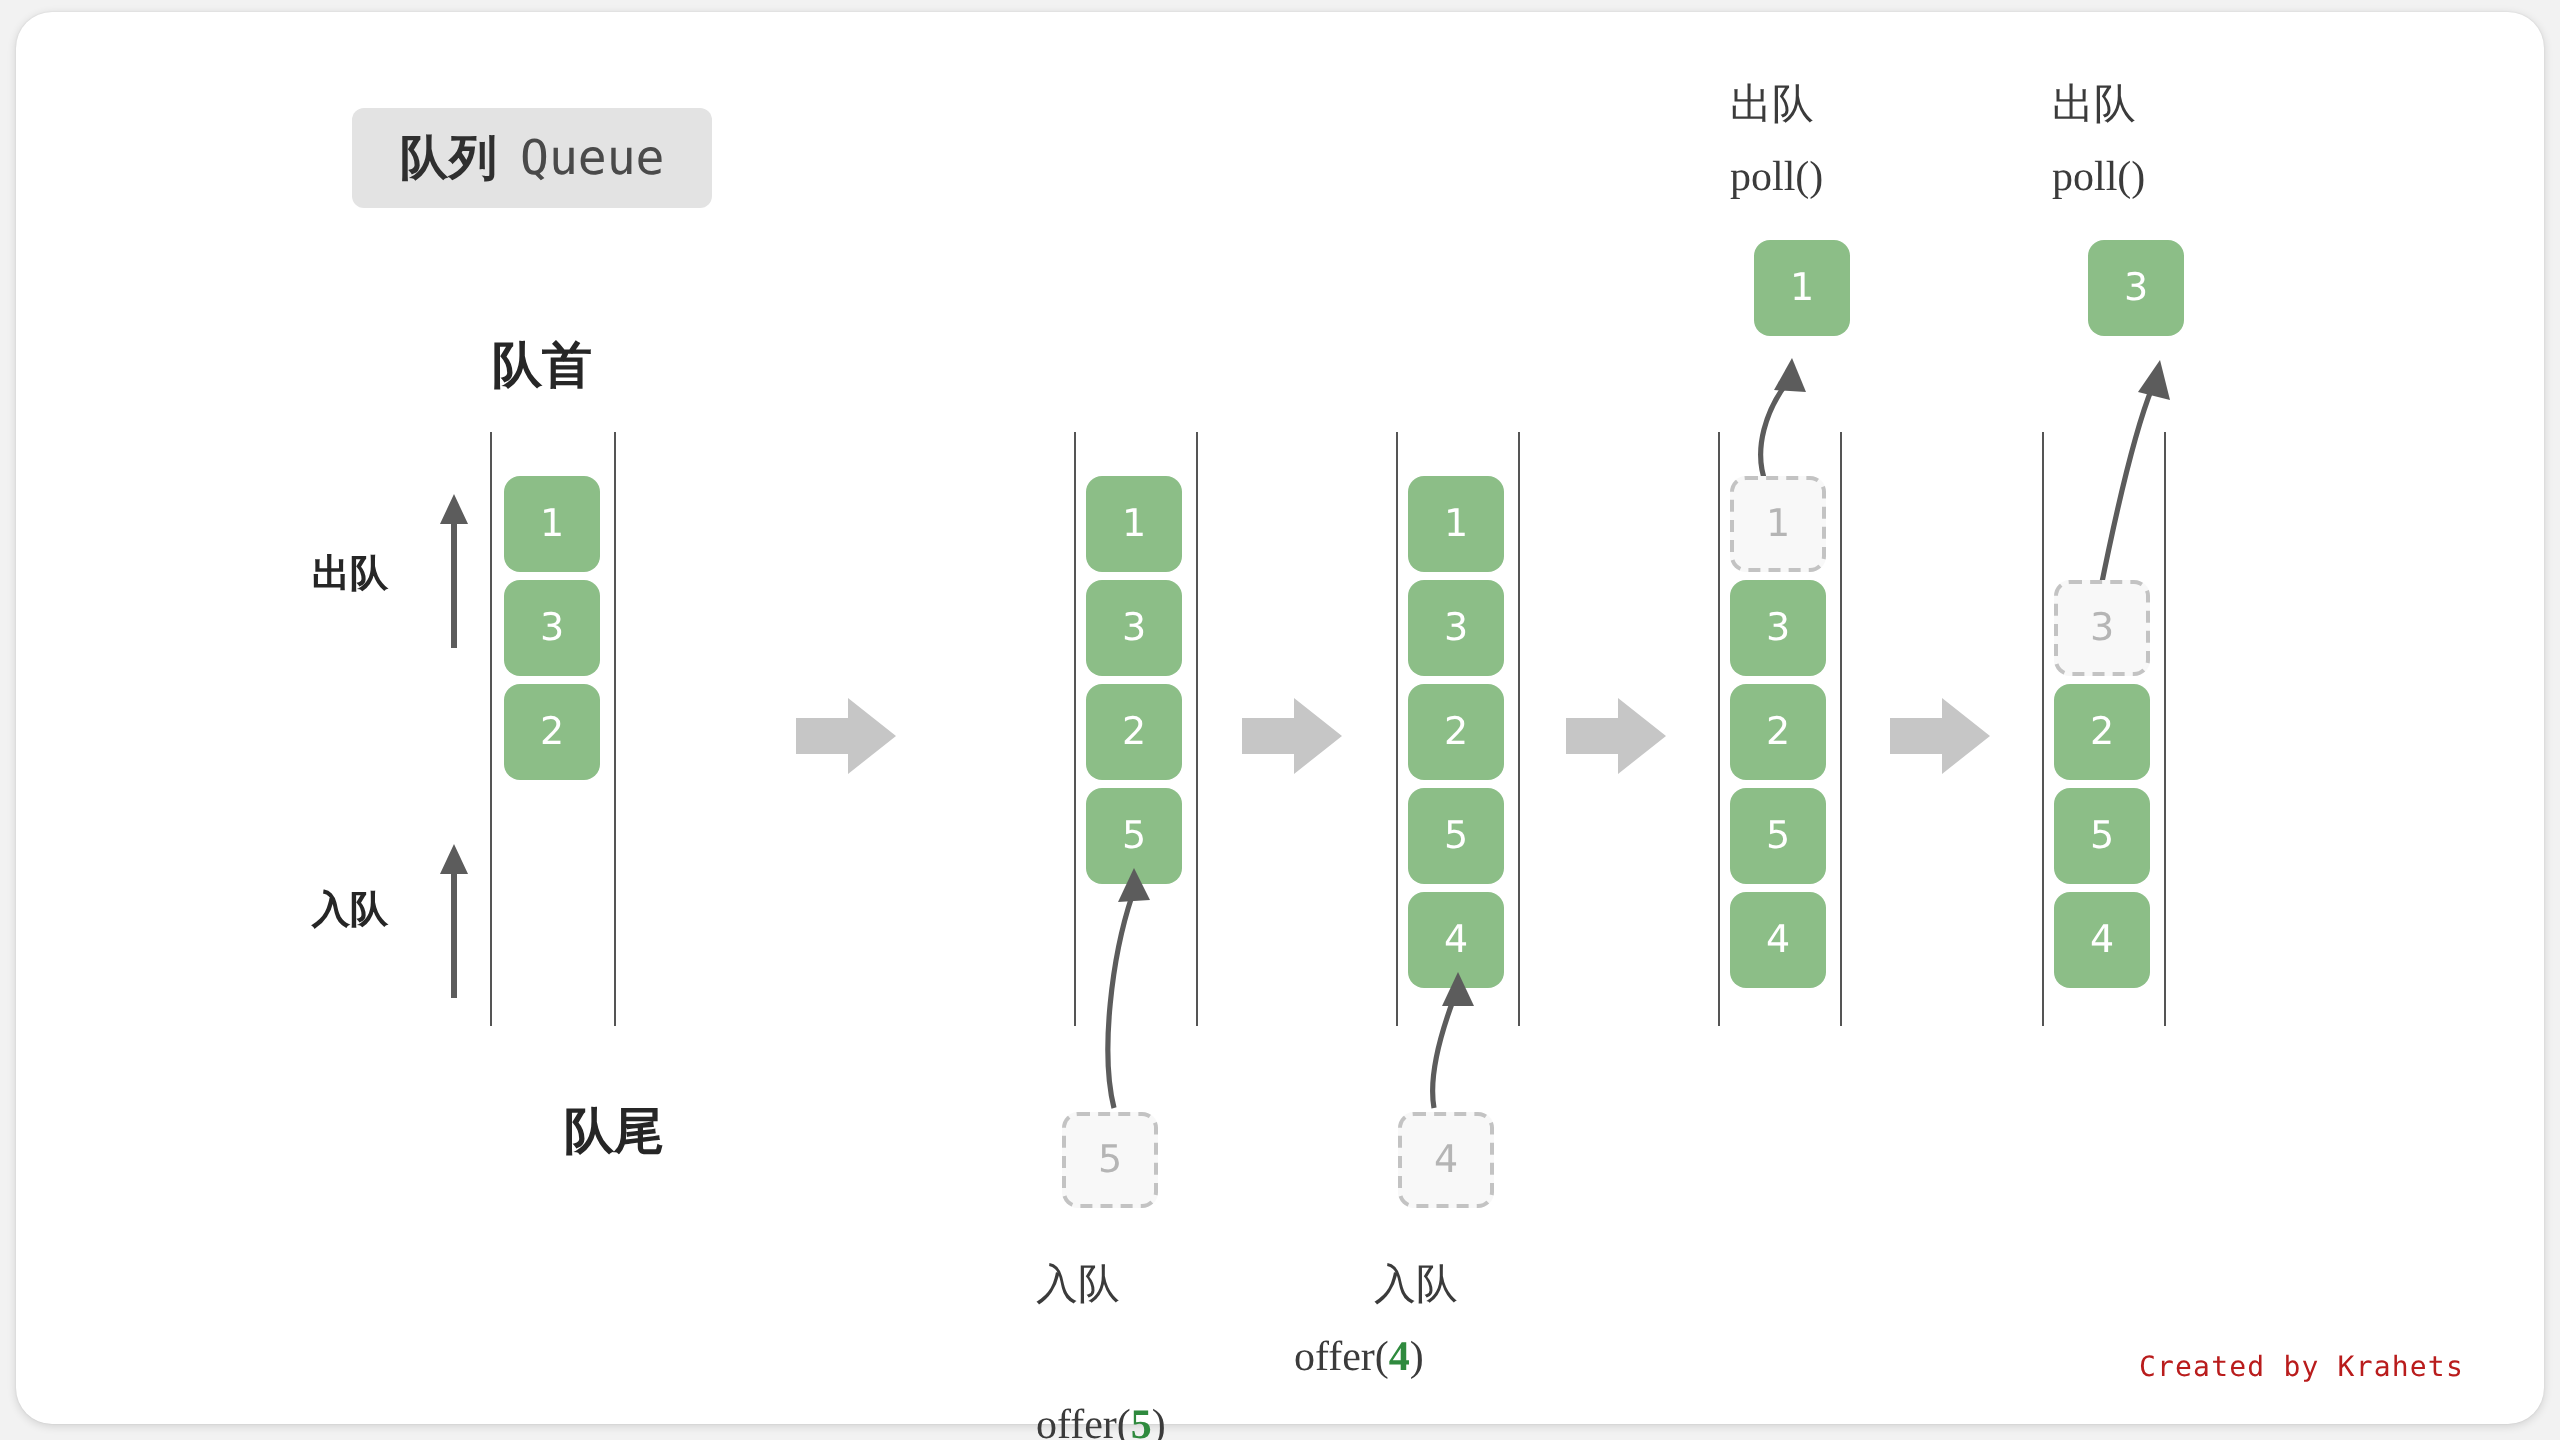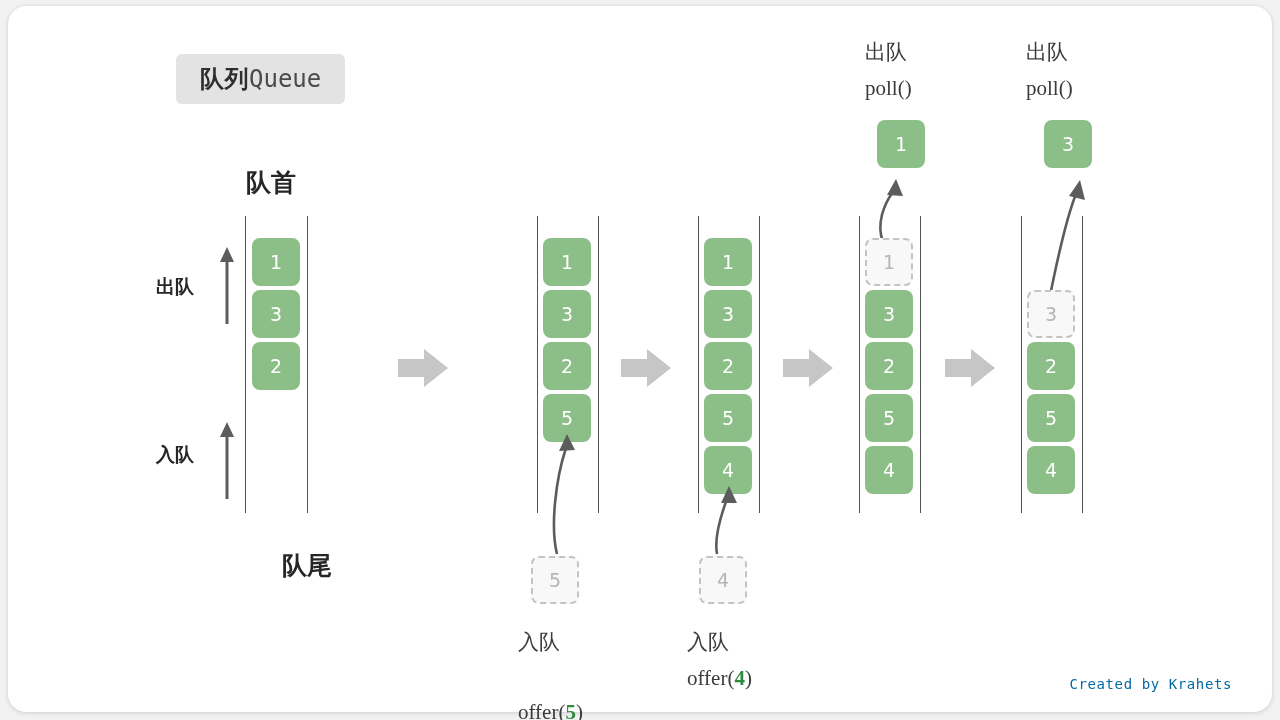--- a/index.html
+++ b/index.html
@@ -32,20 +32,21 @@
 
   
   .title-badge {
     position: absolute;
     left: 168px;
     top: 48px;
     height: 50px;
     padding: 0 24px;
     display: flex;
     align-items: center;
+    gap: 11px;
     background: #e3e3e3;
     border-radius: 6px;
     box-sizing: border-box;
   }
   .title-cn {
     font-size: 24px;
     font-weight: bold;
     color: #2f2f2f;
     font-family: "DejaVu Sans", sans-serif;
     letter-spacing: 0.5px;
@@ -122,21 +123,21 @@
 
   
   .flow-arrow { position: absolute; }
 
   
   .watermark {
     position: absolute;
     right: 40px;
     bottom: 20px;
     font-size: 14px;
-    color: #0369a1;
+    color: #b91c1c;
     font-family: "DejaVu Sans Mono", monospace;
     letter-spacing: 0.6px;
   }
 
   svg { overflow: visible; }
 </style>
 </head>
 <body>
 
 <div id="root">
@@ -204,21 +205,21 @@
     <div class="box" style="left:696px; top:388px;">5</div>
     <div class="box" style="left:696px; top:440px;">4</div>
 
     <svg class="abs" style="left:688px; top:475px;" width="60" height="75">
       <path d="M 21,73 C 18,56 25,34 31,18" stroke="#5c5c5c" stroke-width="2.6" fill="none"></path>
       <polygon points="33,5 25,22 41,22" fill="#5c5c5c"></polygon>
     </svg>
     <div class="box ghost" style="left:691px; top:550px;">4</div>
 
     <div class="op-label abs" style="left:679px; top:618px;">入队</div>
-    <div class="op-code abs" style="left:679px; top:654px;"><span>offer(</span><span class="argv">4</span><span>)</span></div>
+    <div class="op-code abs" style="left:639px; top:654px;"><span>offer(</span><span class="argv">4</span><span>)</span></div>
 
     <svg class="flow-arrow" style="left:775px; top:341px;" width="52" height="42">
       <polygon points="0,12 26,12 26,2 50,21 26,40 26,30 0,30" fill="#c6c6c6"></polygon>
     </svg>
 
     <div class="op-label abs" style="left:857px; top:28px;">出队</div>
     <div class="op-code abs" style="left:857px; top:64px;">poll()</div>
 
     <div class="box" style="left:869px; top:114px;">1</div>
 

